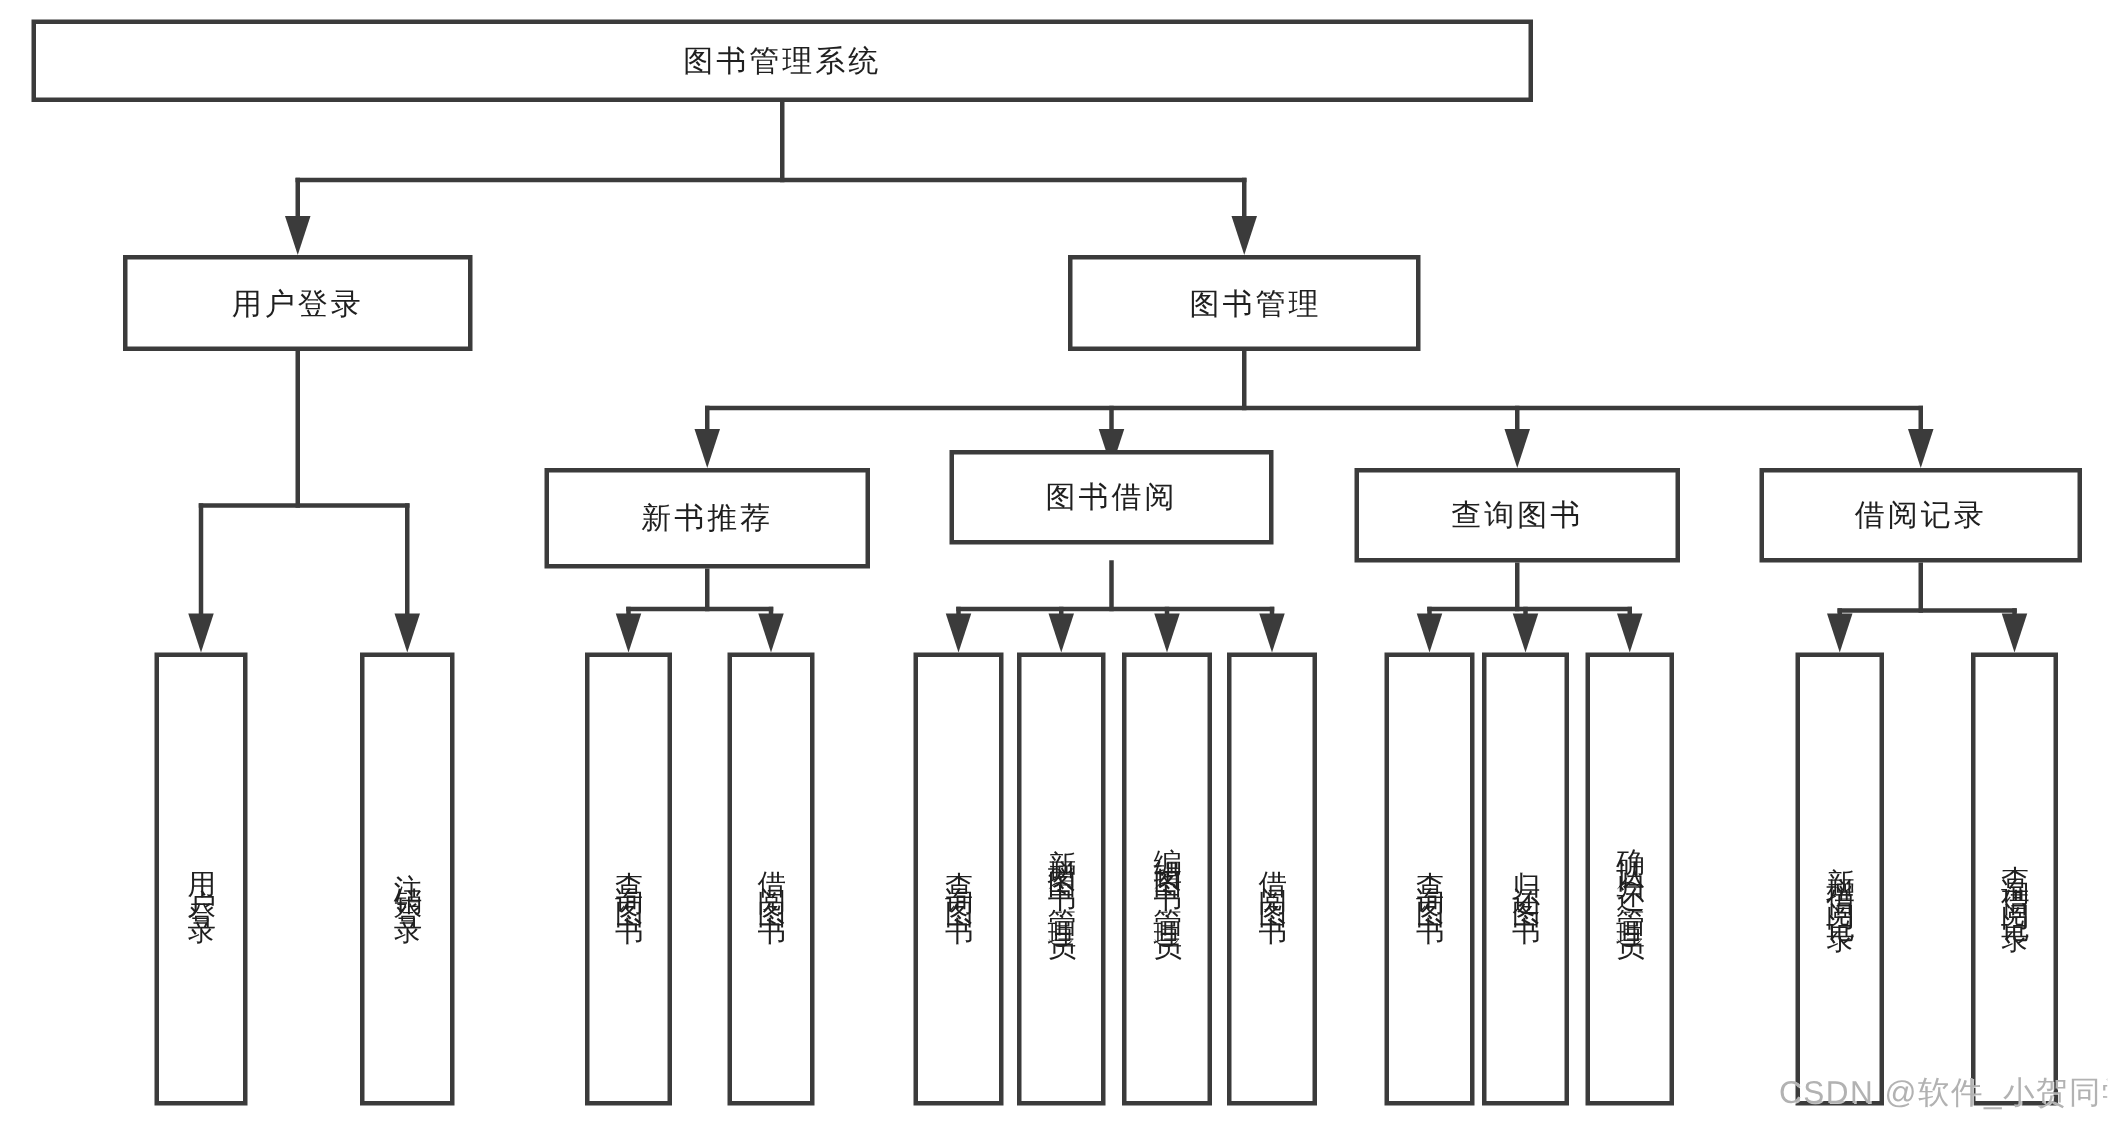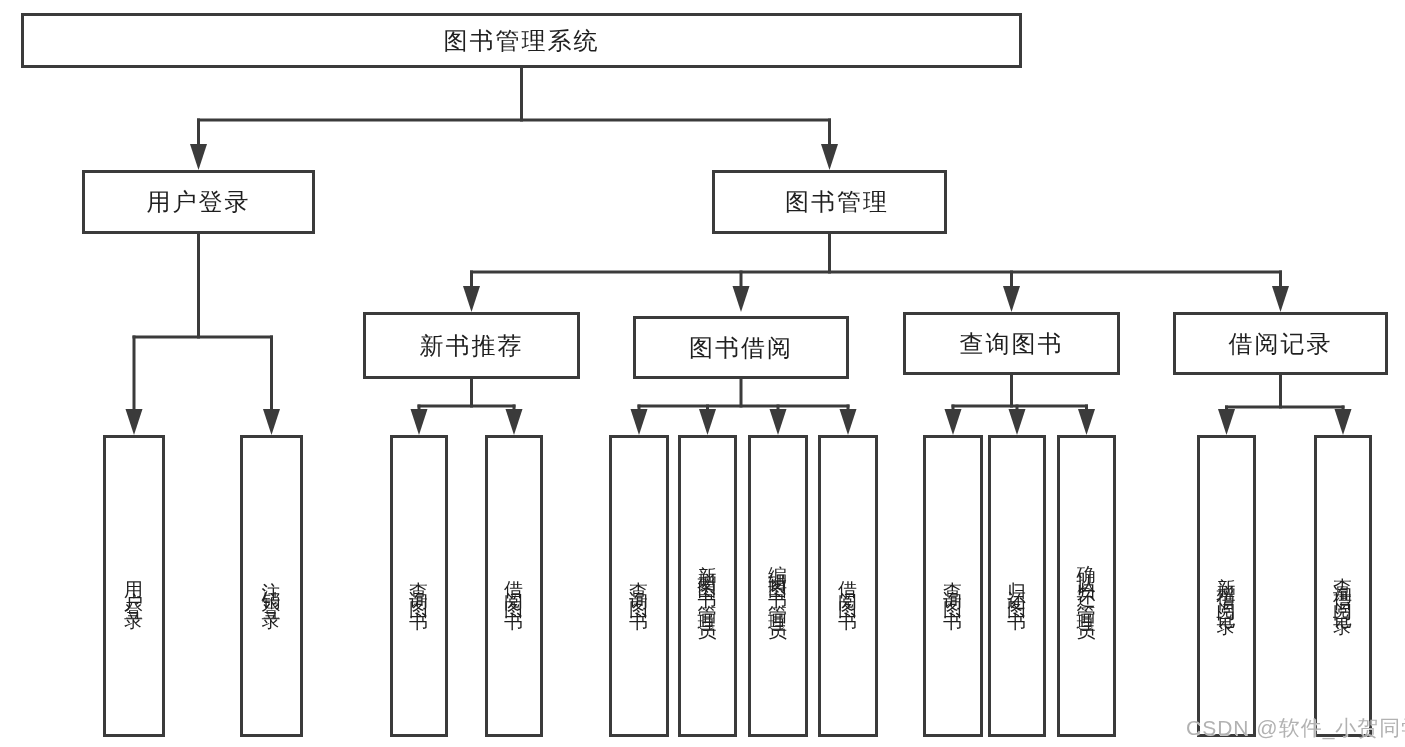--- a/index.html
+++ b/index.html
@@ -19,40 +19,40 @@
   }
   .node {
     position: absolute;
     box-sizing: border-box;
     border: 3px solid #3b3b3b;
     background: #ffffff;
     color: #1f1f1f;
     display: flex;
     align-items: center;
     justify-content: center;
-    font-size: 24px;
+    font-size: 20px;
     letter-spacing: 2px;
     text-align: center;
     z-index: 2;
   }
   .node.v {
     writing-mode: vertical-rl;
     text-orientation: mixed;
     font-size: 19px;
     letter-spacing: 10px;
     line-height: 1;
   }
   .node.v.tight { letter-spacing: 8px; }
 
   
   #n-root    { left: 21px;   top: 13px;  width: 1001px; height: 55px; }
   #n-login   { left: 82px;   top: 170px; width: 233px;  height: 64px; }
   #n-mgmt    { left: 712px;  top: 170px; width: 235px;  height: 64px; padding-left: 15px; }
   #n-newbook { left: 363px;  top: 312px; width: 217px;  height: 67px; }
-  #n-borrow  { left: 633px;  top: 316px; width: 216px;  height: 63px; }
+  #n-borrow  { left: 633px;  top: 300px; width: 216px;  height: 63px; }
   #n-current { left: 903px;  top: 312px; width: 217px;  height: 63px; }
   #n-records { left: 1173px; top: 312px; width: 215px;  height: 63px; }
 
   
   #n-leaf-user-login     { left: 103px;  top: 435px; width: 62px; height: 302px; }
   #n-leaf-logout         { left: 240px;  top: 435px; width: 63px; height: 302px; }
   #n-leaf-query-book-1   { left: 390px;  top: 435px; width: 58px; height: 302px; }
   #n-leaf-borrow-book-1  { left: 485px;  top: 435px; width: 58px; height: 302px; }
   #n-leaf-query-book-2   { left: 609px;  top: 435px; width: 60px; height: 302px; }
   #n-leaf-add-book       { left: 678px;  top: 435px; width: 59px; height: 302px; }

